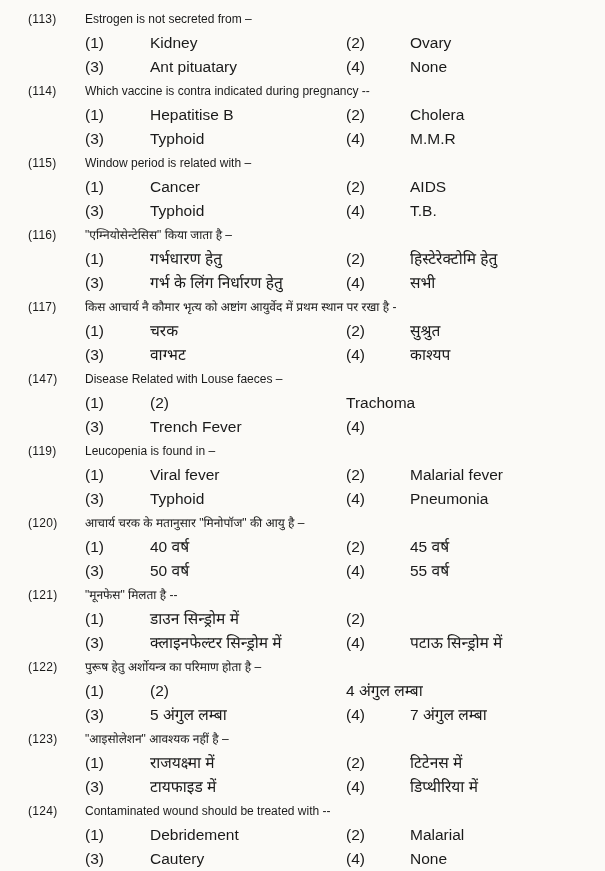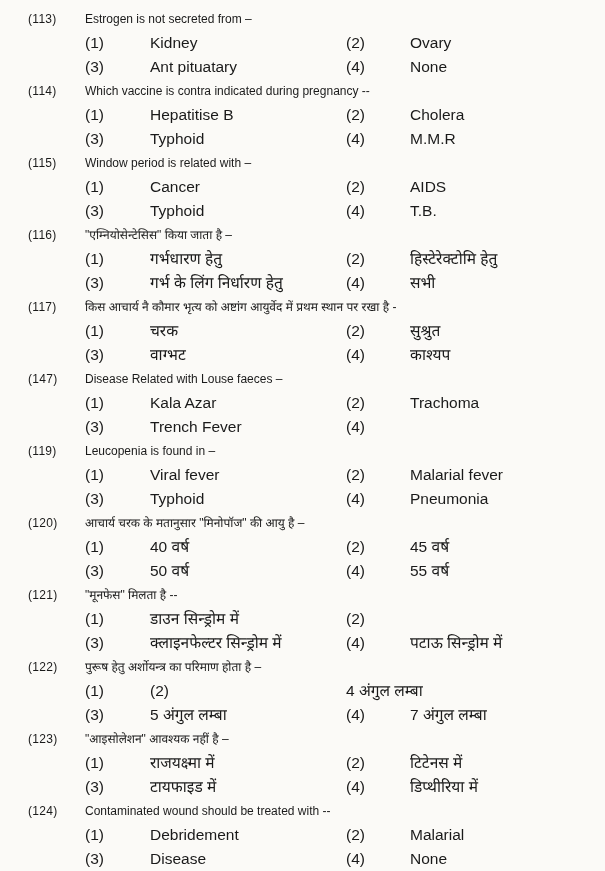--- a/index.html
+++ b/index.html
@@ -147,21 +147,20 @@
     </div>
   </div>
 
   <div class="q">
     <div class="qrow">
       <span class="qnum">(147)</span>
       <span class="qtext">Disease Related with Louse faeces –</span>
     </div>
     <div class="orow">
       <span class="onum">(1)</span>
-      <span class="olabel">Kala Azar</span>
       <span class="onum">(2)</span>
       <span class="olabel">Trachoma</span>
     </div>
     <div class="orow">
       <span class="onum">(3)</span>
       <span class="olabel">Trench Fever</span>
       <span class="onum">(4)</span>
     </div>
   </div>
 
@@ -264,19 +263,19 @@
       <span class="qtext">Contaminated wound should be treated with --</span>
     </div>
     <div class="orow">
       <span class="onum">(1)</span>
       <span class="olabel">Debridement</span>
       <span class="onum">(2)</span>
       <span class="olabel">Malarial</span>
     </div>
     <div class="orow">
       <span class="onum">(3)</span>
-      <span class="olabel">Disease</span>
+      <span class="olabel">Cautery</span>
       <span class="onum">(4)</span>
       <span class="olabel">None</span>
     </div>
   </div>
 
 </div>
 
 </body></html>

